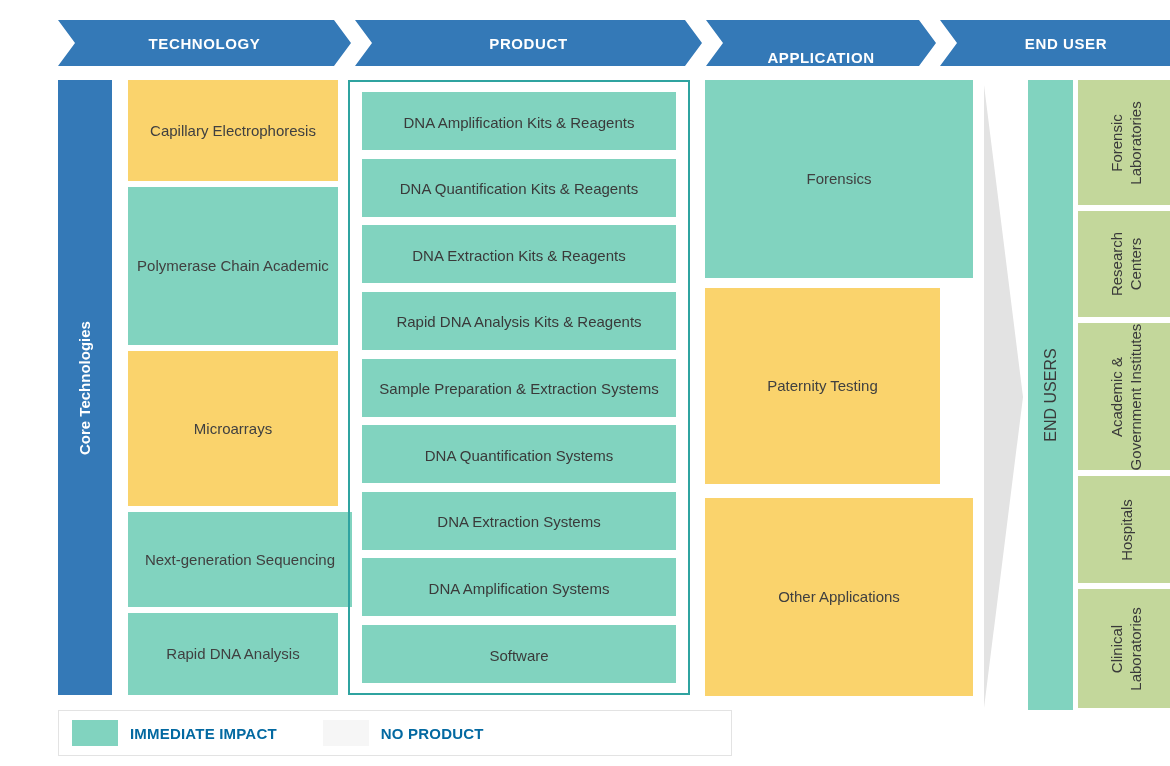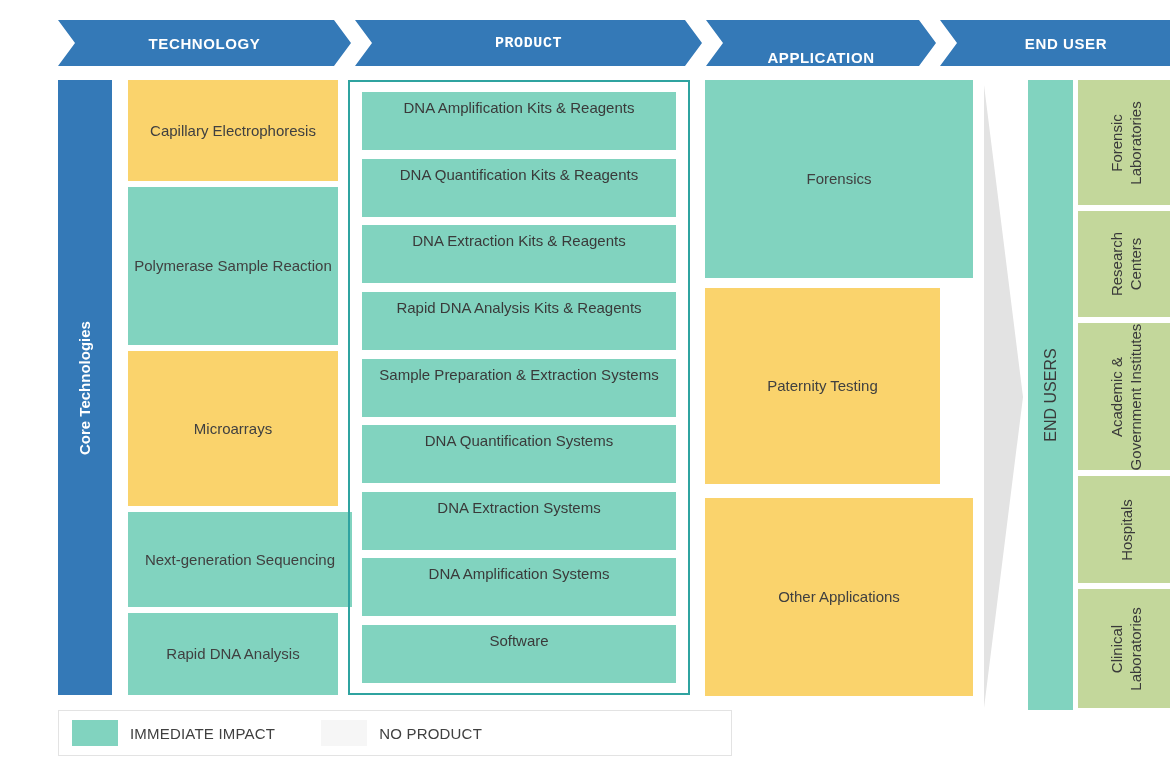--- a/index.html
+++ b/index.html
@@ -34,63 +34,63 @@
   .vtext.white{color:#ffffff;font-weight:bold;}
   
   #product-outline{
     position:absolute;left:308px;top:80px;width:342px;height:615px;
     border:2px solid #2fa3a0;box-sizing:border-box;
     display:flex;flex-direction:column;justify-content:space-between;
     padding:10px 12px;
   }
   #product-outline .pitem{
     position:relative;flex:0 0 58px;background:#81d3bf;
-    display:flex;align-items:flex-start;justify-content:center;text-align:center;
-    font-size:15px;color:#3a3a3a;line-height:1.3;padding:6px 10px;box-sizing:border-box;
+    display:flex;align-items:flex-end;justify-content:center;text-align:center;
+    font-size:15px;color:#3a3a3a;line-height:1.3;padding:18px 10px;box-sizing:border-box;
   }
   
   #legend{
     position:absolute;left:18px;top:710px;width:674px;height:46px;
     background:#ffffff;border:1px solid #e3e3e3;box-sizing:border-box;
     display:flex;align-items:center;padding-left:13px;
   }
   .lg-item{display:flex;align-items:center;}
   .lg-swatch{width:46px;height:26px;flex:none;}
-  .lg-label{margin-left:12px;font-size:15px;font-weight:normal;color:#404040;letter-spacing:.2px;white-space:nowrap;}
+  .lg-label{margin-left:12px;font-size:15px;font-weight:bold;color:#0369a1;letter-spacing:.2px;white-space:nowrap;}
   .sw-teal{background:#81d3bf;}
   .sw-green{background:#c3d79b;}
   .sw-gray{background:#f6f6f6;}
 </style>
 </head>
 <body>
 
 <div id="canvas">
 
   <div class="chev" style="left:18px;width:293px;">
       <span>TECHNOLOGY</span>
     </div>
-  <div class="chev" style="left:315px;width:347px;font-family:Liberation Mono, monospace;">
+  <div class="chev" style="left:315px;width:347px;">
       <span>PRODUCT</span>
     </div>
   <div class="chev" style="left:666px;width:230px;align-items:flex-end;">
       <span>APPLICATION</span>
     </div>
   <div class="chev" style="left:900px;width:252px;">
       <span>END USER</span>
     </div>
 
   <div class="vwrap blue-bar" style="left:18px;top:80px;width:54px;height:615px;">
     <div class="vtext white" style="width:615px;">Core Technologies</div>
   </div>
 
   <div class="box yellow" style="left:88px;top:80px;width:210px;height:101px;">
       <span>Capillary Electrophoresis</span>
     </div>
   <div class="box teal" style="left:88px;top:187px;width:210px;height:158px;">
-      <span>Polymerase Sample Reaction</span>
+      <span>Polymerase Chain Academic</span>
     </div>
   <div class="box yellow" style="left:88px;top:351px;width:210px;height:155px;">
       <span>Microarrays</span>
     </div>
   <div class="box teal" style="left:88px;top:512px;width:224px;height:95px;">
       <span>Next-generation Sequencing</span>
     </div>
   <div class="box teal" style="left:88px;top:613px;width:210px;height:82px;">
       <span>Rapid DNA Analysis</span>
     </div>

